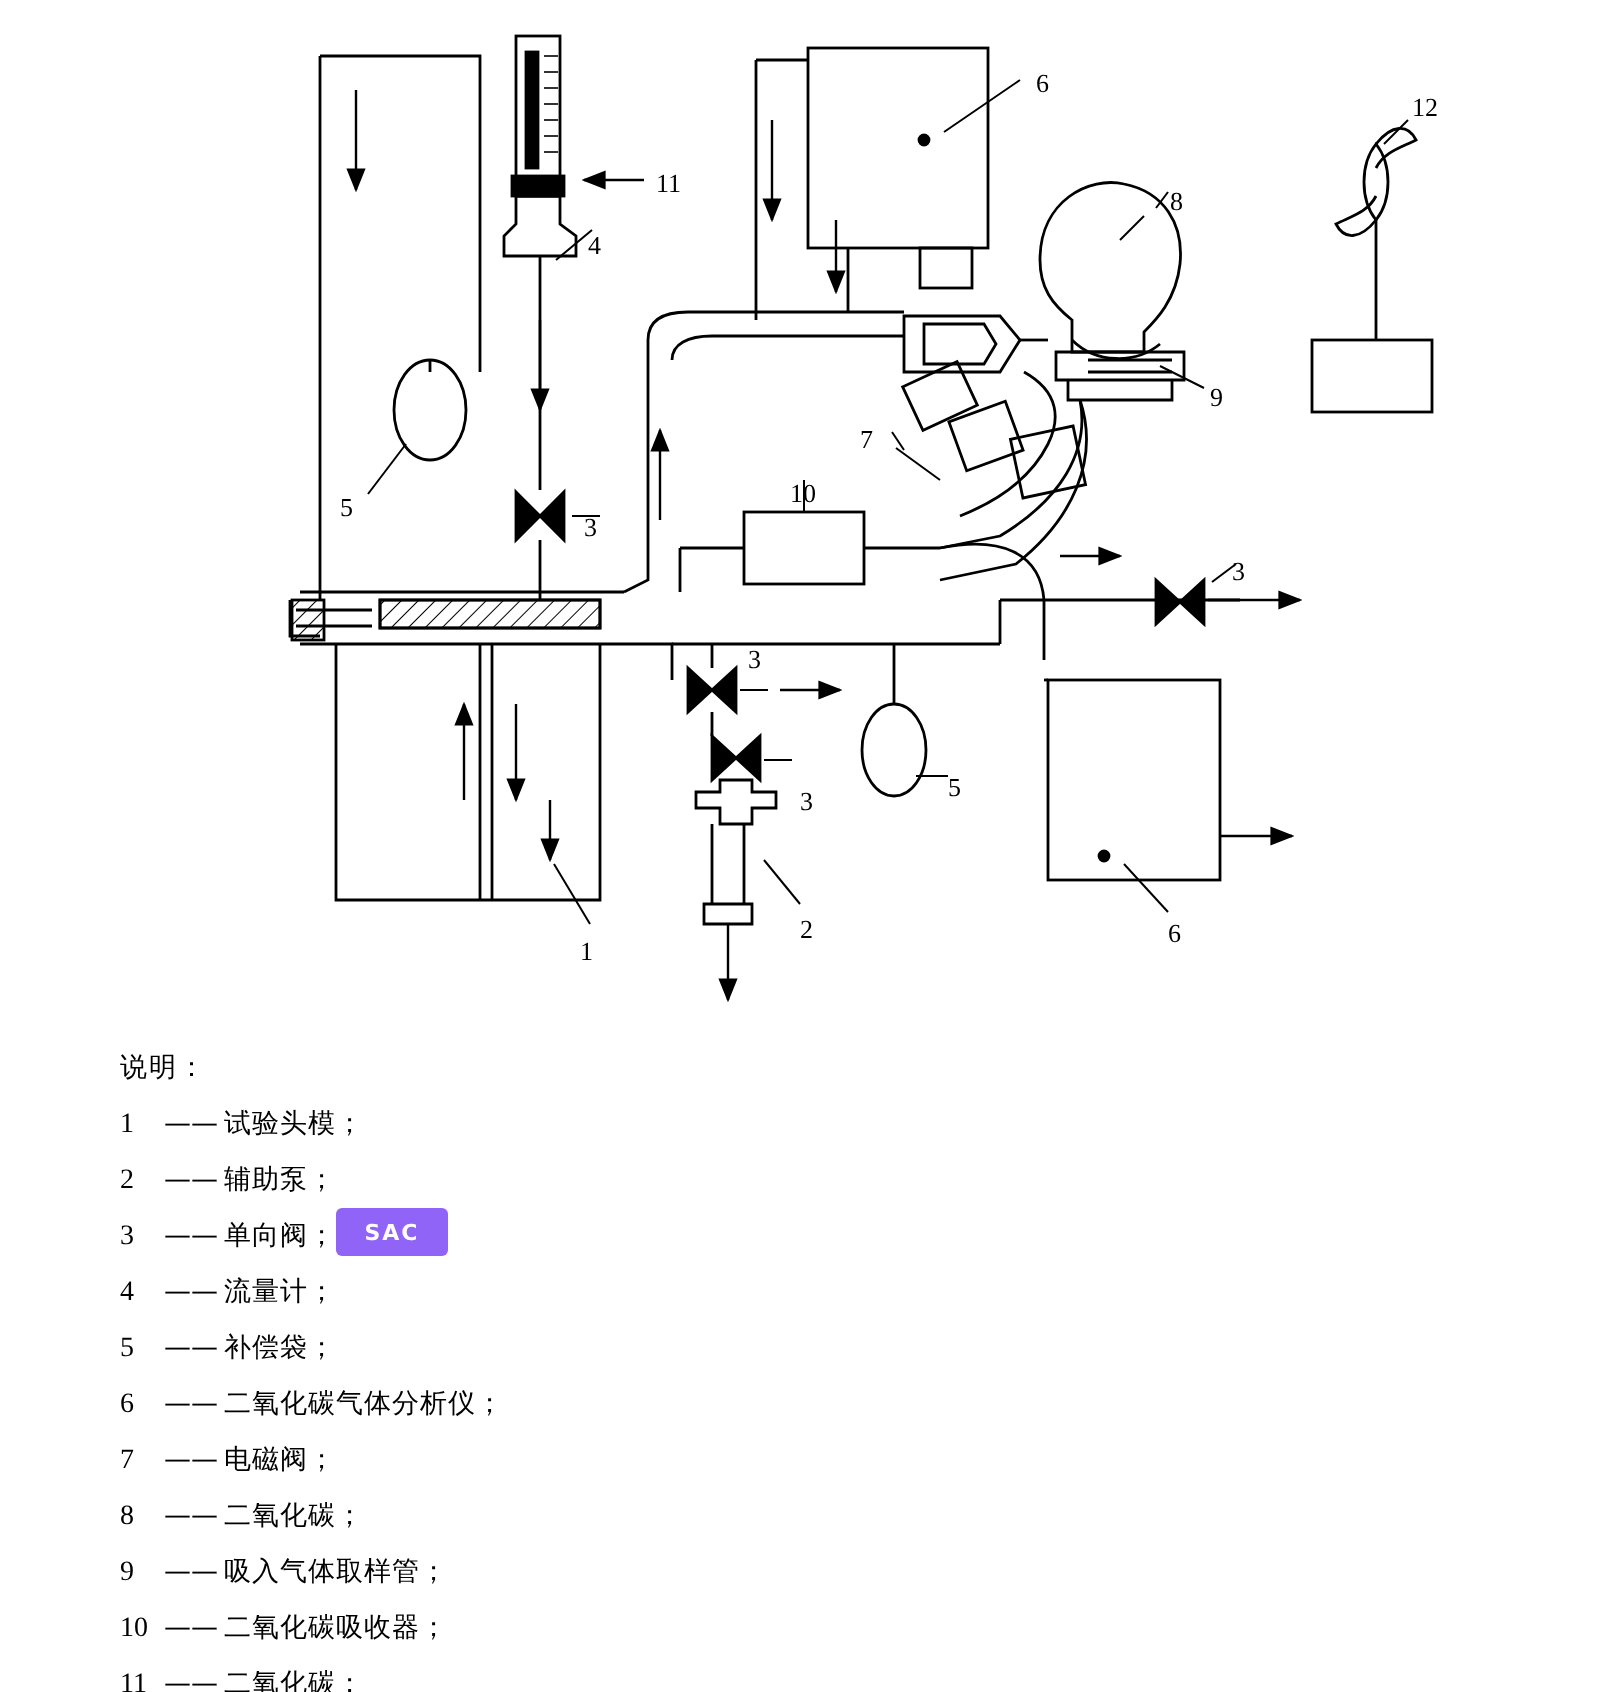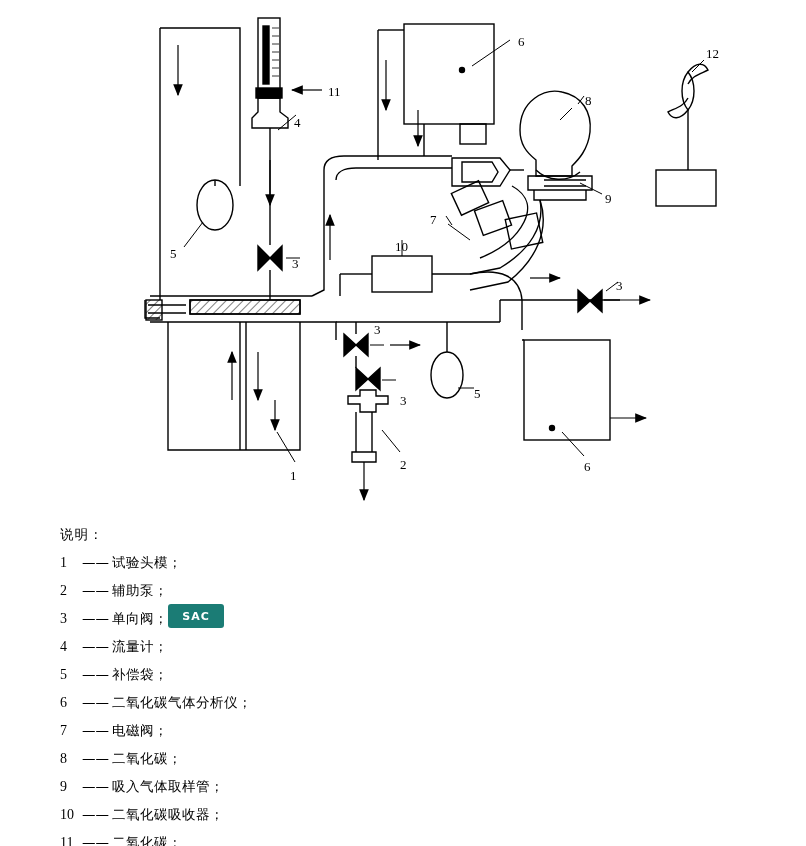--- a/index.html
+++ b/index.html
@@ -53,21 +53,21 @@
     font-size:13.5px;
   }
   .legend-text{
     display:inline-block;
     letter-spacing:0.5px;
   }
   #watermark{
     position:absolute;
     left:168px;top:604px;
     width:56px;height:24px;
-    background:#0f766e;
+    background:#8b5cf6;
     border-radius:3px;
     display:flex;align-items:center;justify-content:center;
     font-family:"DejaVu Sans", sans-serif;
     font-size:11px;font-weight:bold;
     color:#ffffff;
     letter-spacing:1px;
     opacity:.95;
   }
 </style>
 </head>

